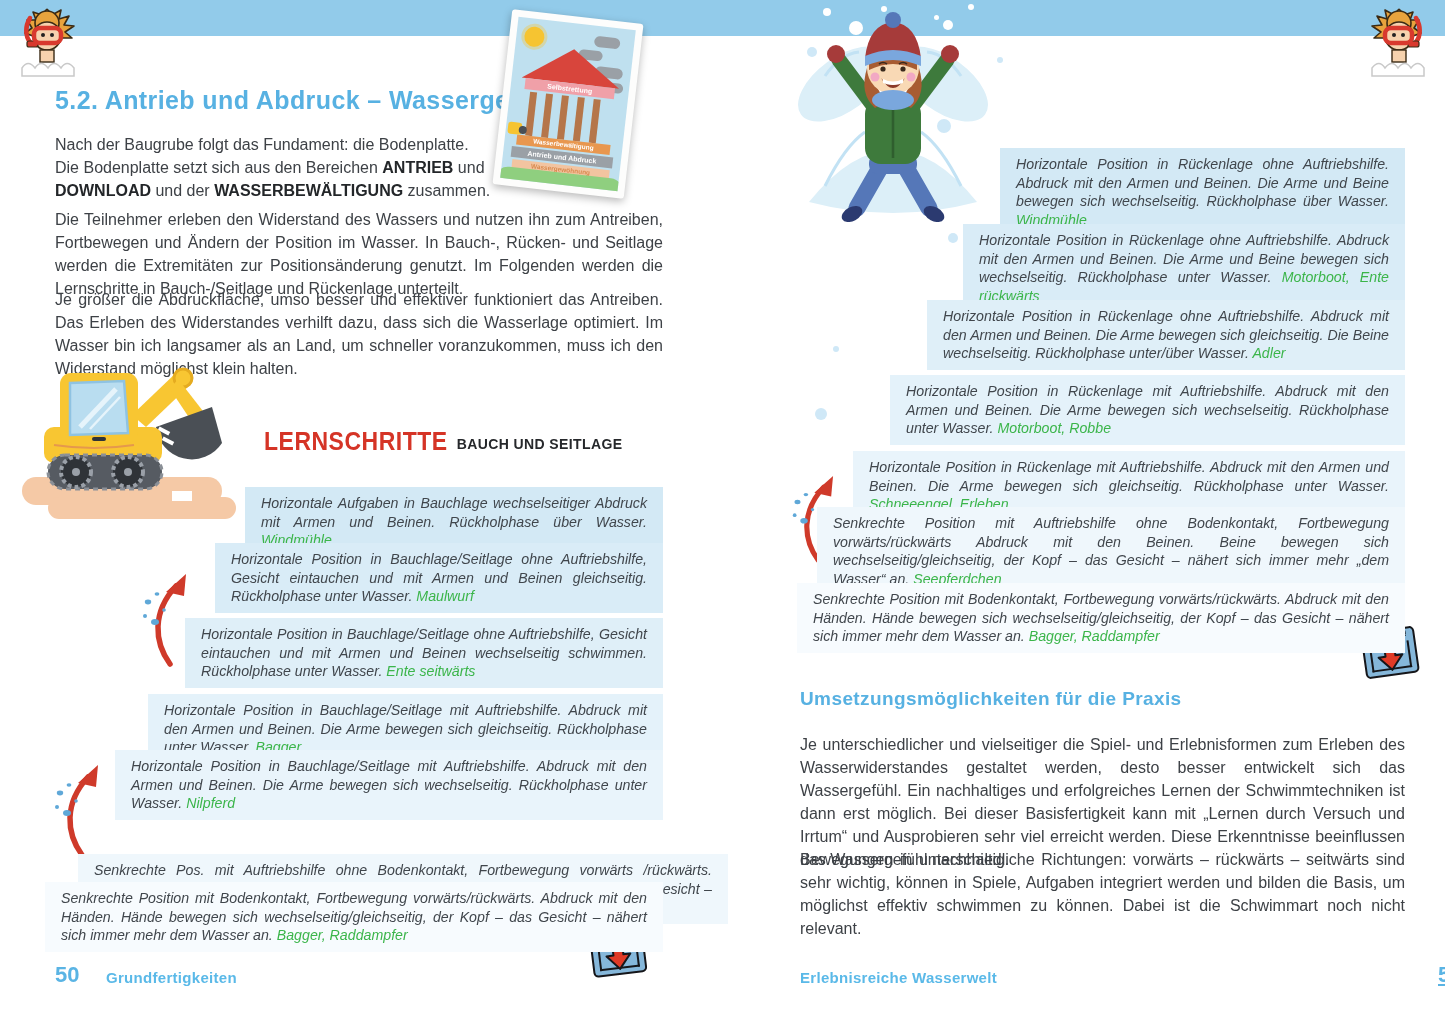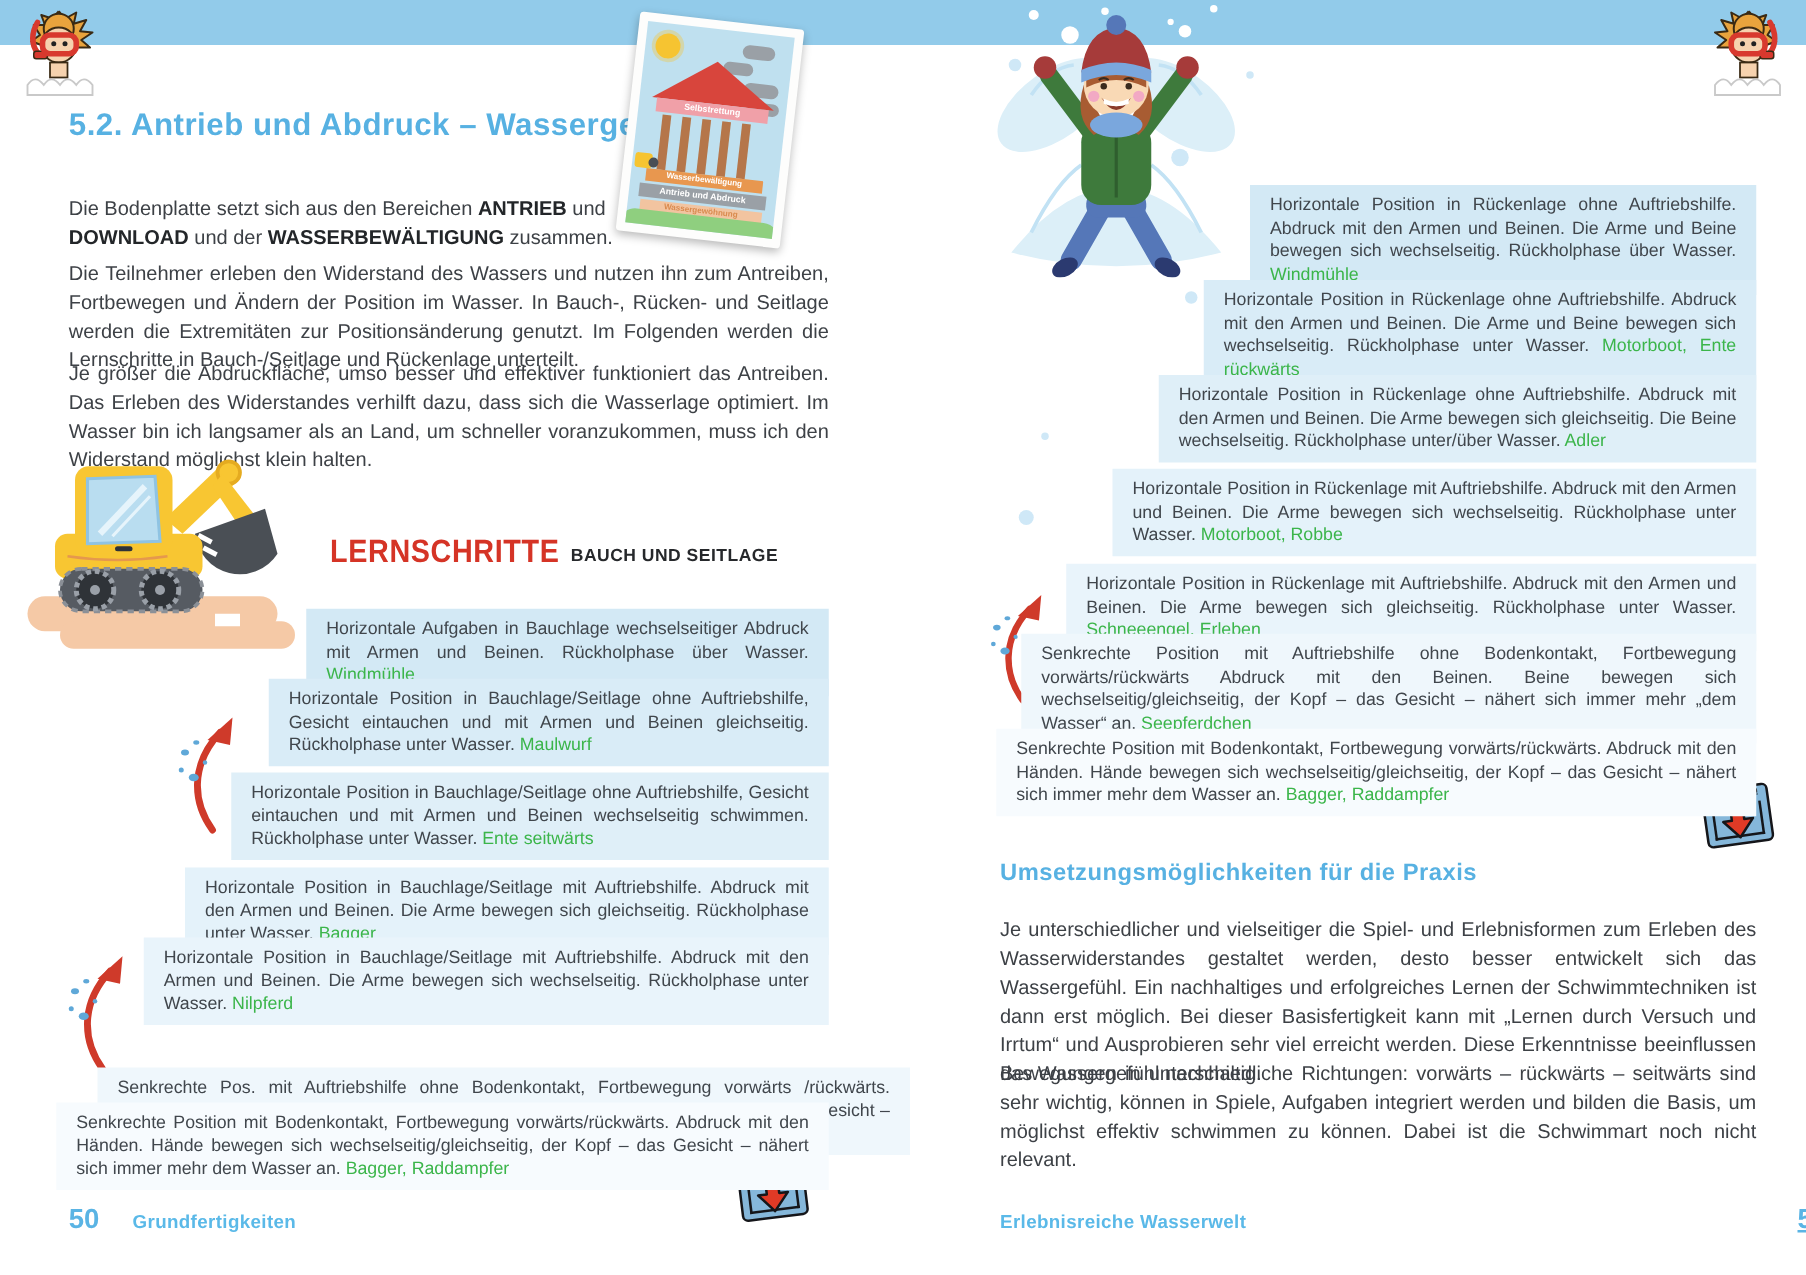--- a/index.html
+++ b/index.html
@@ -11,21 +11,21 @@
   .dot{position:absolute;border-radius:50%;}
   
   .blue-title{font-weight:bold;color:#57b1e2;letter-spacing:0.4px;}
   .lern-red{font-weight:bold;color:#d53426;font-size:23px;letter-spacing:0.5px;display:inline-block;transform:scaleY(1.12);}
   .lern-sub{font-weight:bold;color:#26282b;font-size:14px;letter-spacing:0.4px;margin-left:9px;}
   
   .body-text{font-size:16px;line-height:23px;text-align:justify;color:#3d4146;}
   .body-text b{color:#232629;}
   
   .step{position:absolute;box-sizing:border-box;padding:7px 16px;font-size:14.2px;line-height:18.6px;
-        text-align:justify;color:#40464c;}
+        font-style:italic;text-align:justify;color:#40464c;}
   .step .kw{color:#3bb54a;}
   
   .page-num{font-size:22px;font-weight:bold;color:#5ab4e4;}
   .footer-label{font-size:15px;font-weight:bold;color:#5ab9e8;letter-spacing:0.3px;}
   
   .dl-badge{position:absolute;width:54px;height:47px;background:#85b7da;border:2.5px solid #15161a;
             border-radius:5px;box-sizing:border-box;text-align:center;}
   .dl-badge .dl-label{font-size:7px;font-weight:bold;color:#101114;letter-spacing:0.3px;margin-top:1px;
             font-family:"DejaVu Sans Mono",monospace;white-space:nowrap;}
   .dl-badge .dl-frame{position:absolute;left:5px;right:5px;top:12px;bottom:4px;
@@ -74,21 +74,21 @@
       <circle cx="27" cy="29" r="2" fill="#222"></circle>
       <circle cx="36" cy="29" r="2" fill="#222"></circle>
       <path d="M24,44 q6,5 13,0" fill="none" stroke="#3a2a14" stroke-width="1.6"></path>
       <rect x="24" y="44" width="14" height="12" fill="#f6d2ae" stroke="#3a2a14" stroke-width="1.4"></rect>
       <path d="M6,62 q6,-9 13,0 q6,-9 13,0 q6,-9 13,0 q6,-9 13,0 l0,8 l-52,0 Z" fill="#ffffff" stroke="#c9c9c9" stroke-width="1.5"></path>
     </svg>
   </div>
 
   <div class="abs blue-title" style="left:55px;top:86px;font-size:25px;">5.2. Antrieb und Abdruck – Wassergefühl</div>
 
-  <div class="abs body-text" style="left:55px;top:133px;width:470px;text-align:left;"><br><span>Die Bodenplatte setzt sich aus den Bereichen </span><b>ANTRIEB</b><span> und</span><br><b>DOWNLOAD</b><span> und der </span><b>WASSERBEWÄLTIGUNG</b><span> zusammen.</span></div>
+  <div class="abs body-text" style="left:55px;top:133px;width:470px;text-align:left;"><span>Nach der Baugrube folgt das Fundament: die Bodenplatte.</span><br><span>Die Bodenplatte setzt sich aus den Bereichen </span><b>ANTRIEB</b><span> und</span><br><b>DOWNLOAD</b><span> und der </span><b>WASSERBEWÄLTIGUNG</b><span> zusammen.</span></div>
 
   <div id="card" class="abs">
     <div id="card-inner">
       <circle></circle>
       <div class="abs" style="left:8px;top:8px;width:20px;height:20px;border-radius:50%;background:#f6c431;box-shadow:0 0 0 3px rgba(246,196,49,0.35);"></div>
       <div class="abs" style="left:78px;top:10px;width:26px;height:11px;border-radius:6px;background:#9aa0a6;"></div>
       <div class="abs" style="left:64px;top:25px;width:24px;height:10px;border-radius:6px;background:#9aa0a6;"></div>
       <div class="abs" style="left:82px;top:40px;width:28px;height:11px;border-radius:6px;background:#9aa0a6;"></div>
       <div class="abs" style="left:86px;top:55px;width:26px;height:10px;border-radius:6px;background:#9aa0a6;"></div>
       <div class="abs" style="left:10px;top:26px;width:0;height:0;border-left:49px solid transparent;border-right:49px solid transparent;border-bottom:34px solid #d8453c;"></div>

